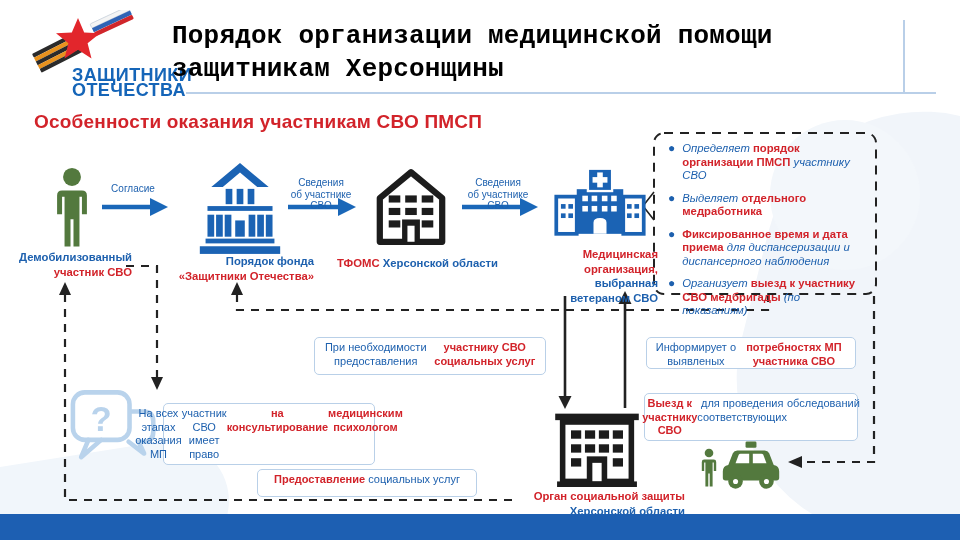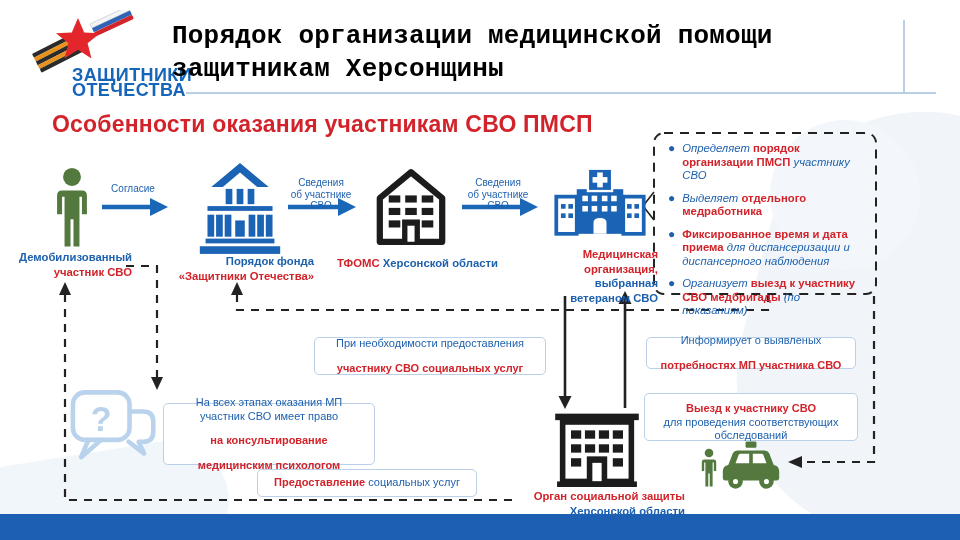--- a/index.html
+++ b/index.html
@@ -8,30 +8,30 @@
   .abs{position:absolute;}
   
   .bgblob1{right:-110px;top:110px;width:320px;height:430px;background:#f1f5fa;border-radius:160px;transform:rotate(14deg);}
   .bgblob2{left:-70px;top:455px;width:300px;height:120px;background:#f1f6fb;border-radius:70px;transform:rotate(-9deg);}
   .bgblob3{right:40px;top:120px;width:150px;height:150px;background:#f3f7fb;border-radius:50%;}
   
   .logo-text{left:72px;top:68px;color:#1565b8;font-weight:800;font-size:18px;line-height:15px;letter-spacing:.4px;}
   .title{top:20px;right:88px;width:700px;text-align:left;color:#000000;font-weight:800;font-size:26px;line-height:33px;letter-spacing:.2px;font-family:Liberation Mono, monospace;}
   .hline{left:186px;top:92px;width:750px;height:2px;background:#b9cfe8;}
   .vline{left:903px;top:20px;width:2px;height:73px;background:#b9cfe8;}
-  .subtitle{left:52px;top:111px;color:#d2232a;font-weight:800;font-size:23px;letter-spacing:.2px;}
+  .subtitle{left:34px;top:111px;color:#d2232a;font-weight:800;font-size:19px;letter-spacing:.2px;}
   
   .blue{color:#1d60ae;}
-  .red{color:#d2232a;font-weight:700;margin-top:11px;}
+  .red{color:#d2232a;font-weight:700;}
   .lbl{font-size:11.3px;font-weight:600;text-align:right;line-height:14.5px;color:#1d60ae;}
   .lbl .red{font-weight:800;}
   .arrlbl{font-size:10px;font-weight:500;color:#1d60ae;text-align:center;line-height:11.5px;}
   
   .infobox{background:#fff;border:1.4px solid #b9d0e8;border-radius:5px;box-sizing:border-box;
-           display:flex;flex-direction:column;justify-content:center;text-align:center;
+           display:flex;flex-direction:row;justify-content:center;text-align:center;
            font-size:11px;line-height:13.5px;padding:3px 6px;}
   .infobox .blue{font-weight:500;}
   .infobox .red{font-weight:800;}
   
   .panel{left:668px;top:142px;width:198px;}
   .bullet{display:flex;gap:7px;margin-bottom:9px;font-size:11.3px;line-height:13.5px;}
   .bullet .dot{color:#1d60ae;font-size:12px;line-height:13px;}
   .bullet .txt .blue{font-weight:500;font-style:italic;}
   .bullet .txt .red{font-weight:800;}
   .bottombar{left:0;top:514px;width:960px;height:26px;background:#1d5fb2;}

